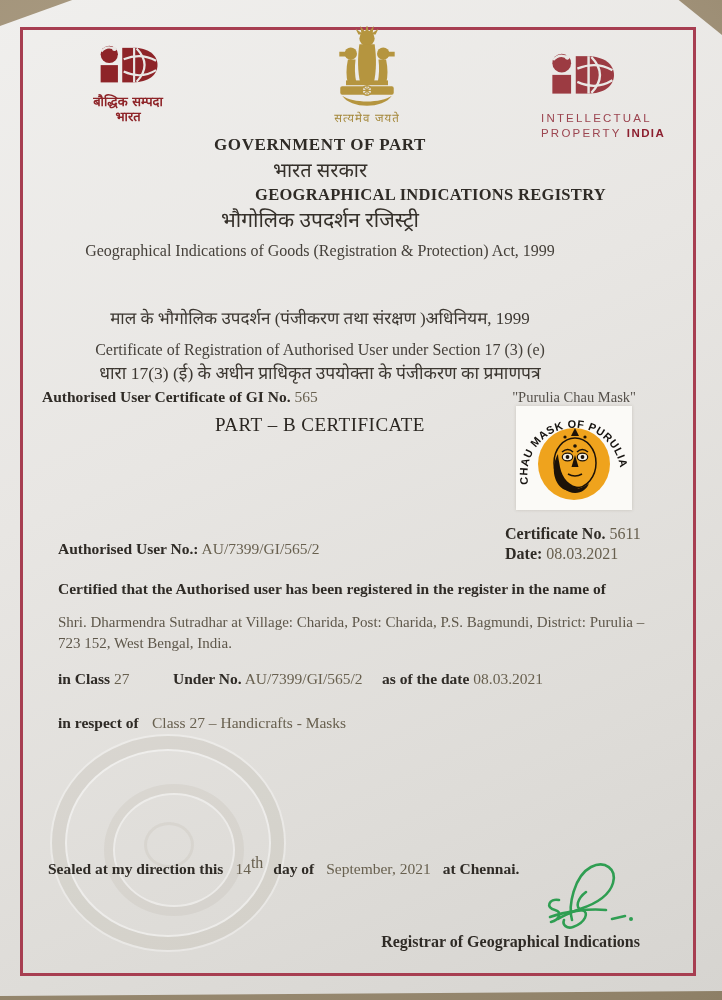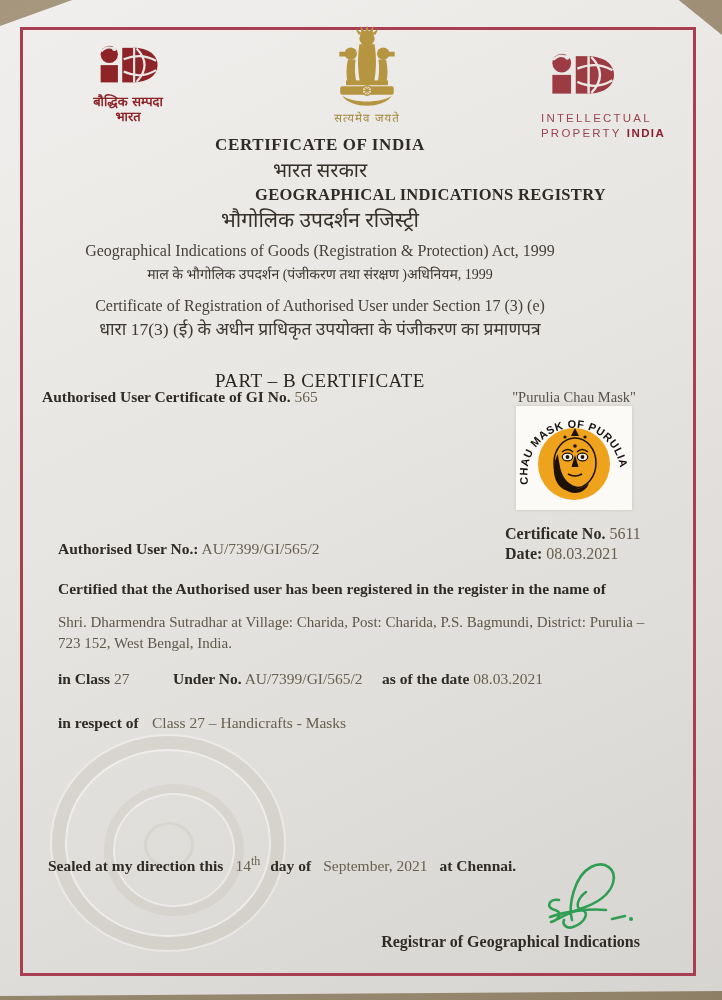--- a/index.html
+++ b/index.html
@@ -31,21 +31,21 @@
   .motto{font-family:"DejaVu Sans","Liberation Sans",sans-serif;color:#a5893c;
     font-size:11.5px;letter-spacing:1px;text-align:center;}
 
   
   .header-block{position:absolute;top:134px;left:34px;right:116px;text-align:center;}
   .h-gov-en{font-size:17px;line-height:22px;font-weight:bold;color:#2f2b26;letter-spacing:.6px;}
   .h-gov-hi{font-size:20px;line-height:28px;color:#35302a;}
   .h-reg-en{font-size:16.5px;line-height:22px;font-weight:bold;color:#2f2b26;letter-spacing:.3px;text-align:right;}
   .h-reg-hi{font-size:21px;line-height:29px;color:#35302a;}
   .h-act-en{font-size:16px;line-height:23px;color:#45403a;margin-top:4px;}
-  .h-act-hi{font-size:14px;line-height:25px;color:#3c3731;}
+  .h-act-hi{font-size:17px;line-height:25px;color:#3c3731;margin-top:44px;}
   .h-cert-en{font-size:16px;line-height:23px;color:#45403a;margin-top:7px;}
   .h-cert-hi{font-size:17.5px;line-height:25px;color:#3c3731;}
   .h-part{font-size:19px;line-height:26px;font-weight:normal;color:#2a2621;letter-spacing:.5px;margin-top:26px;}
 
   .gi-row{position:absolute;top:388px;left:42px;right:86px;display:flex;justify-content:space-between;align-items:baseline;}
   .gi-left{font-size:15.5px;}
   .gi-name{font-size:14.5px;color:#55504a;}
 
   .mask-box{position:absolute;left:516px;top:406px;width:116px;height:104px;
     background:#fbfaf7;box-shadow:0 0 3px rgba(120,110,90,.25);}
@@ -62,21 +62,21 @@
     border:13px solid rgba(150,138,115,.12);
     box-shadow:inset 0 0 0 2px rgba(255,255,255,.45), 0 0 0 2px rgba(255,255,255,.35);}
   .seal .ring-inner{position:absolute;left:52px;top:48px;width:122px;height:114px;border-radius:50%;
     border:9px solid rgba(150,138,115,.10);
     box-shadow:inset 0 0 0 2px rgba(255,255,255,.4);}
   .seal .ring-core{position:absolute;left:92px;top:86px;width:44px;height:40px;border-radius:50%;
     border:3px solid rgba(150,138,115,.10);}
 
   .sealed-row{position:absolute;top:854px;left:48px;font-size:15.5px;}
   .sealed-row .gap{display:inline-block;width:12px;}
-  .sealed-row sup{font-size:12px;}
+  .sealed-row sup{font-size:16px;}
   .registrar-row{position:absolute;top:933px;left:280px;right:82px;text-align:right;
     font-size:16px;font-weight:bold;color:#2f2b26;}
   .sig{position:absolute;left:528px;top:858px;width:112px;height:84px;}
 </style>
 </head>
 <body>
 
 <div class="paper">
   <div class="red-border"></div>
 
@@ -150,21 +150,21 @@
       <circle cx="31" cy="5.5" r="3" fill="#e9e7e4"></circle>
     </svg>
     <div class="ipr-caption">
       <div>INTELLECTUAL</div>
       <div><span>PROPERTY</span>
         <span class="india">INDIA</span></div>
     </div>
   </div>
 
   <div class="header-block">
-    <div class="h-gov-en">CERTIFICATE OF INDIA</div>
+    <div class="h-gov-en">GOVERNMENT OF PART</div>
     <div class="h-gov-hi">भारत सरकार</div>
     <div class="h-reg-en">GEOGRAPHICAL INDICATIONS REGISTRY</div>
     <div class="h-reg-hi">भौगोलिक उपदर्शन रजिस्ट्री</div>
     <div class="h-act-en">Geographical Indications of Goods (Registration &amp; Protection) Act, 1999</div>
     <div class="h-act-hi">माल के भौगोलिक उपदर्शन (पंजीकरण तथा संरक्षण )अधिनियम, 1999</div>
     <div class="h-cert-en">Certificate of Registration of Authorised User under Section 17 (3) (e)</div>
     <div class="h-cert-hi">धारा 17(3) (ई) के अधीन प्राधिकृत उपयोक्ता के पंजीकरण का प्रमाणपत्र</div>
     <div class="h-part">PART – B CERTIFICATE</div>
   </div>
 

